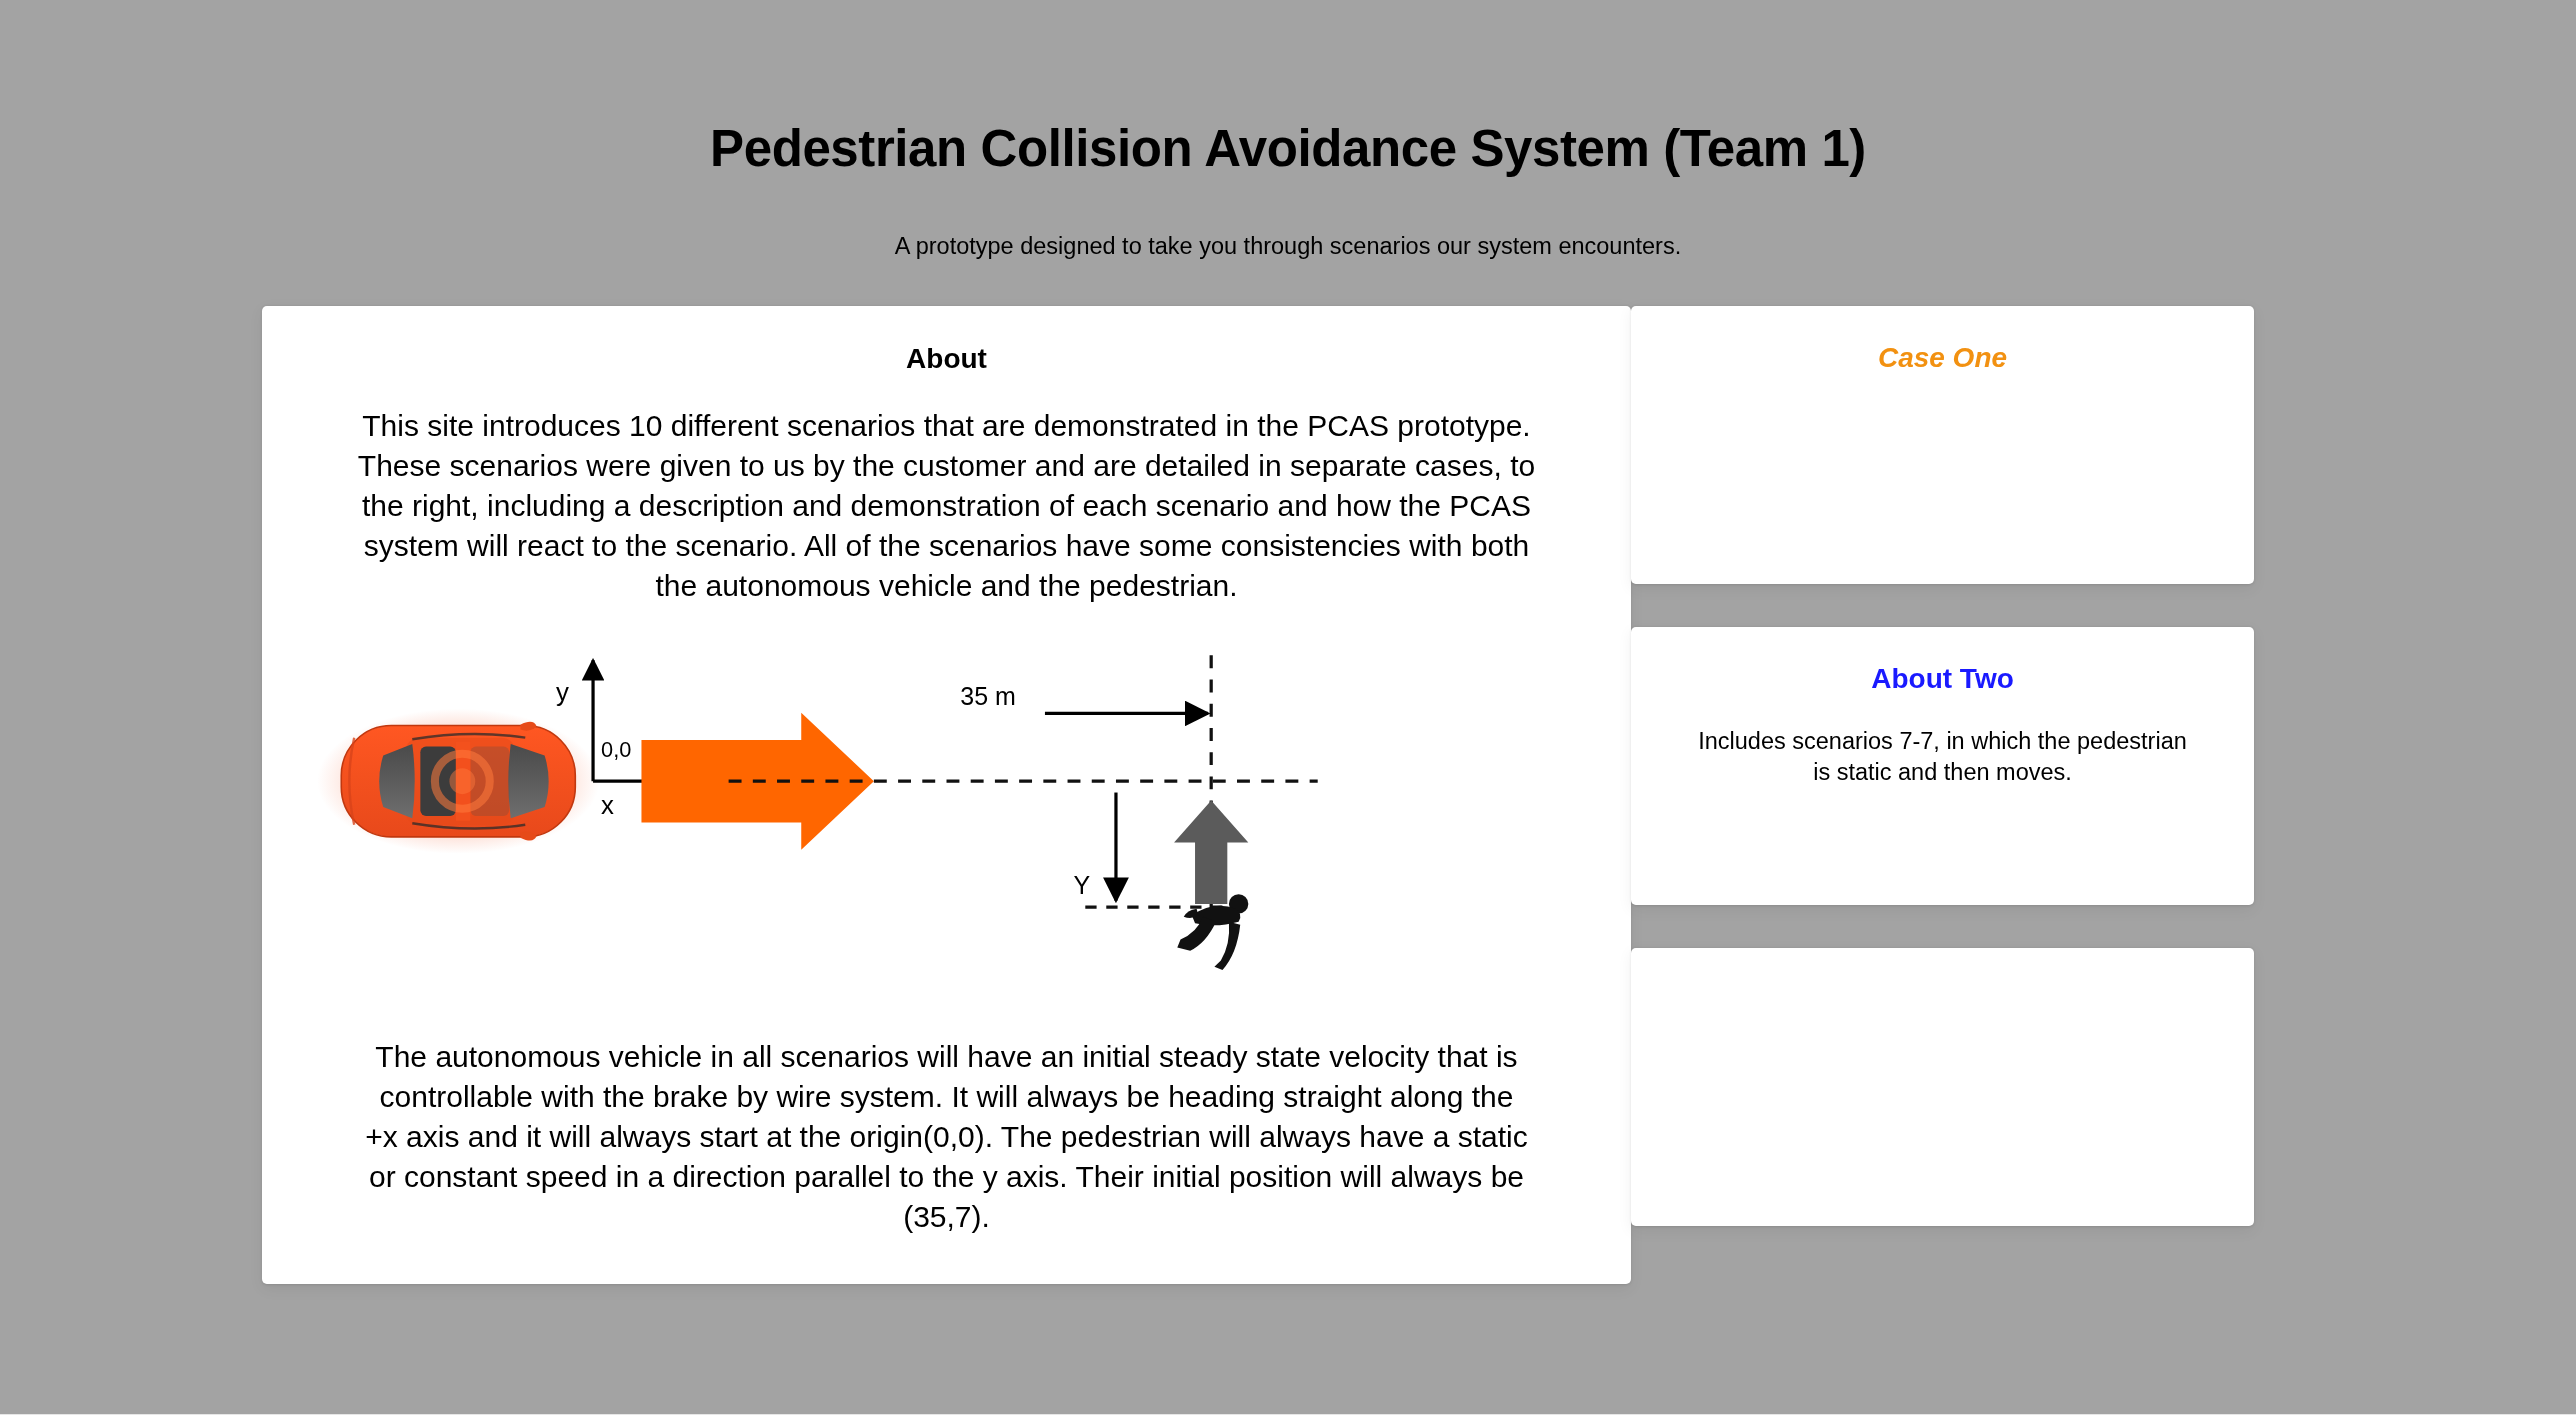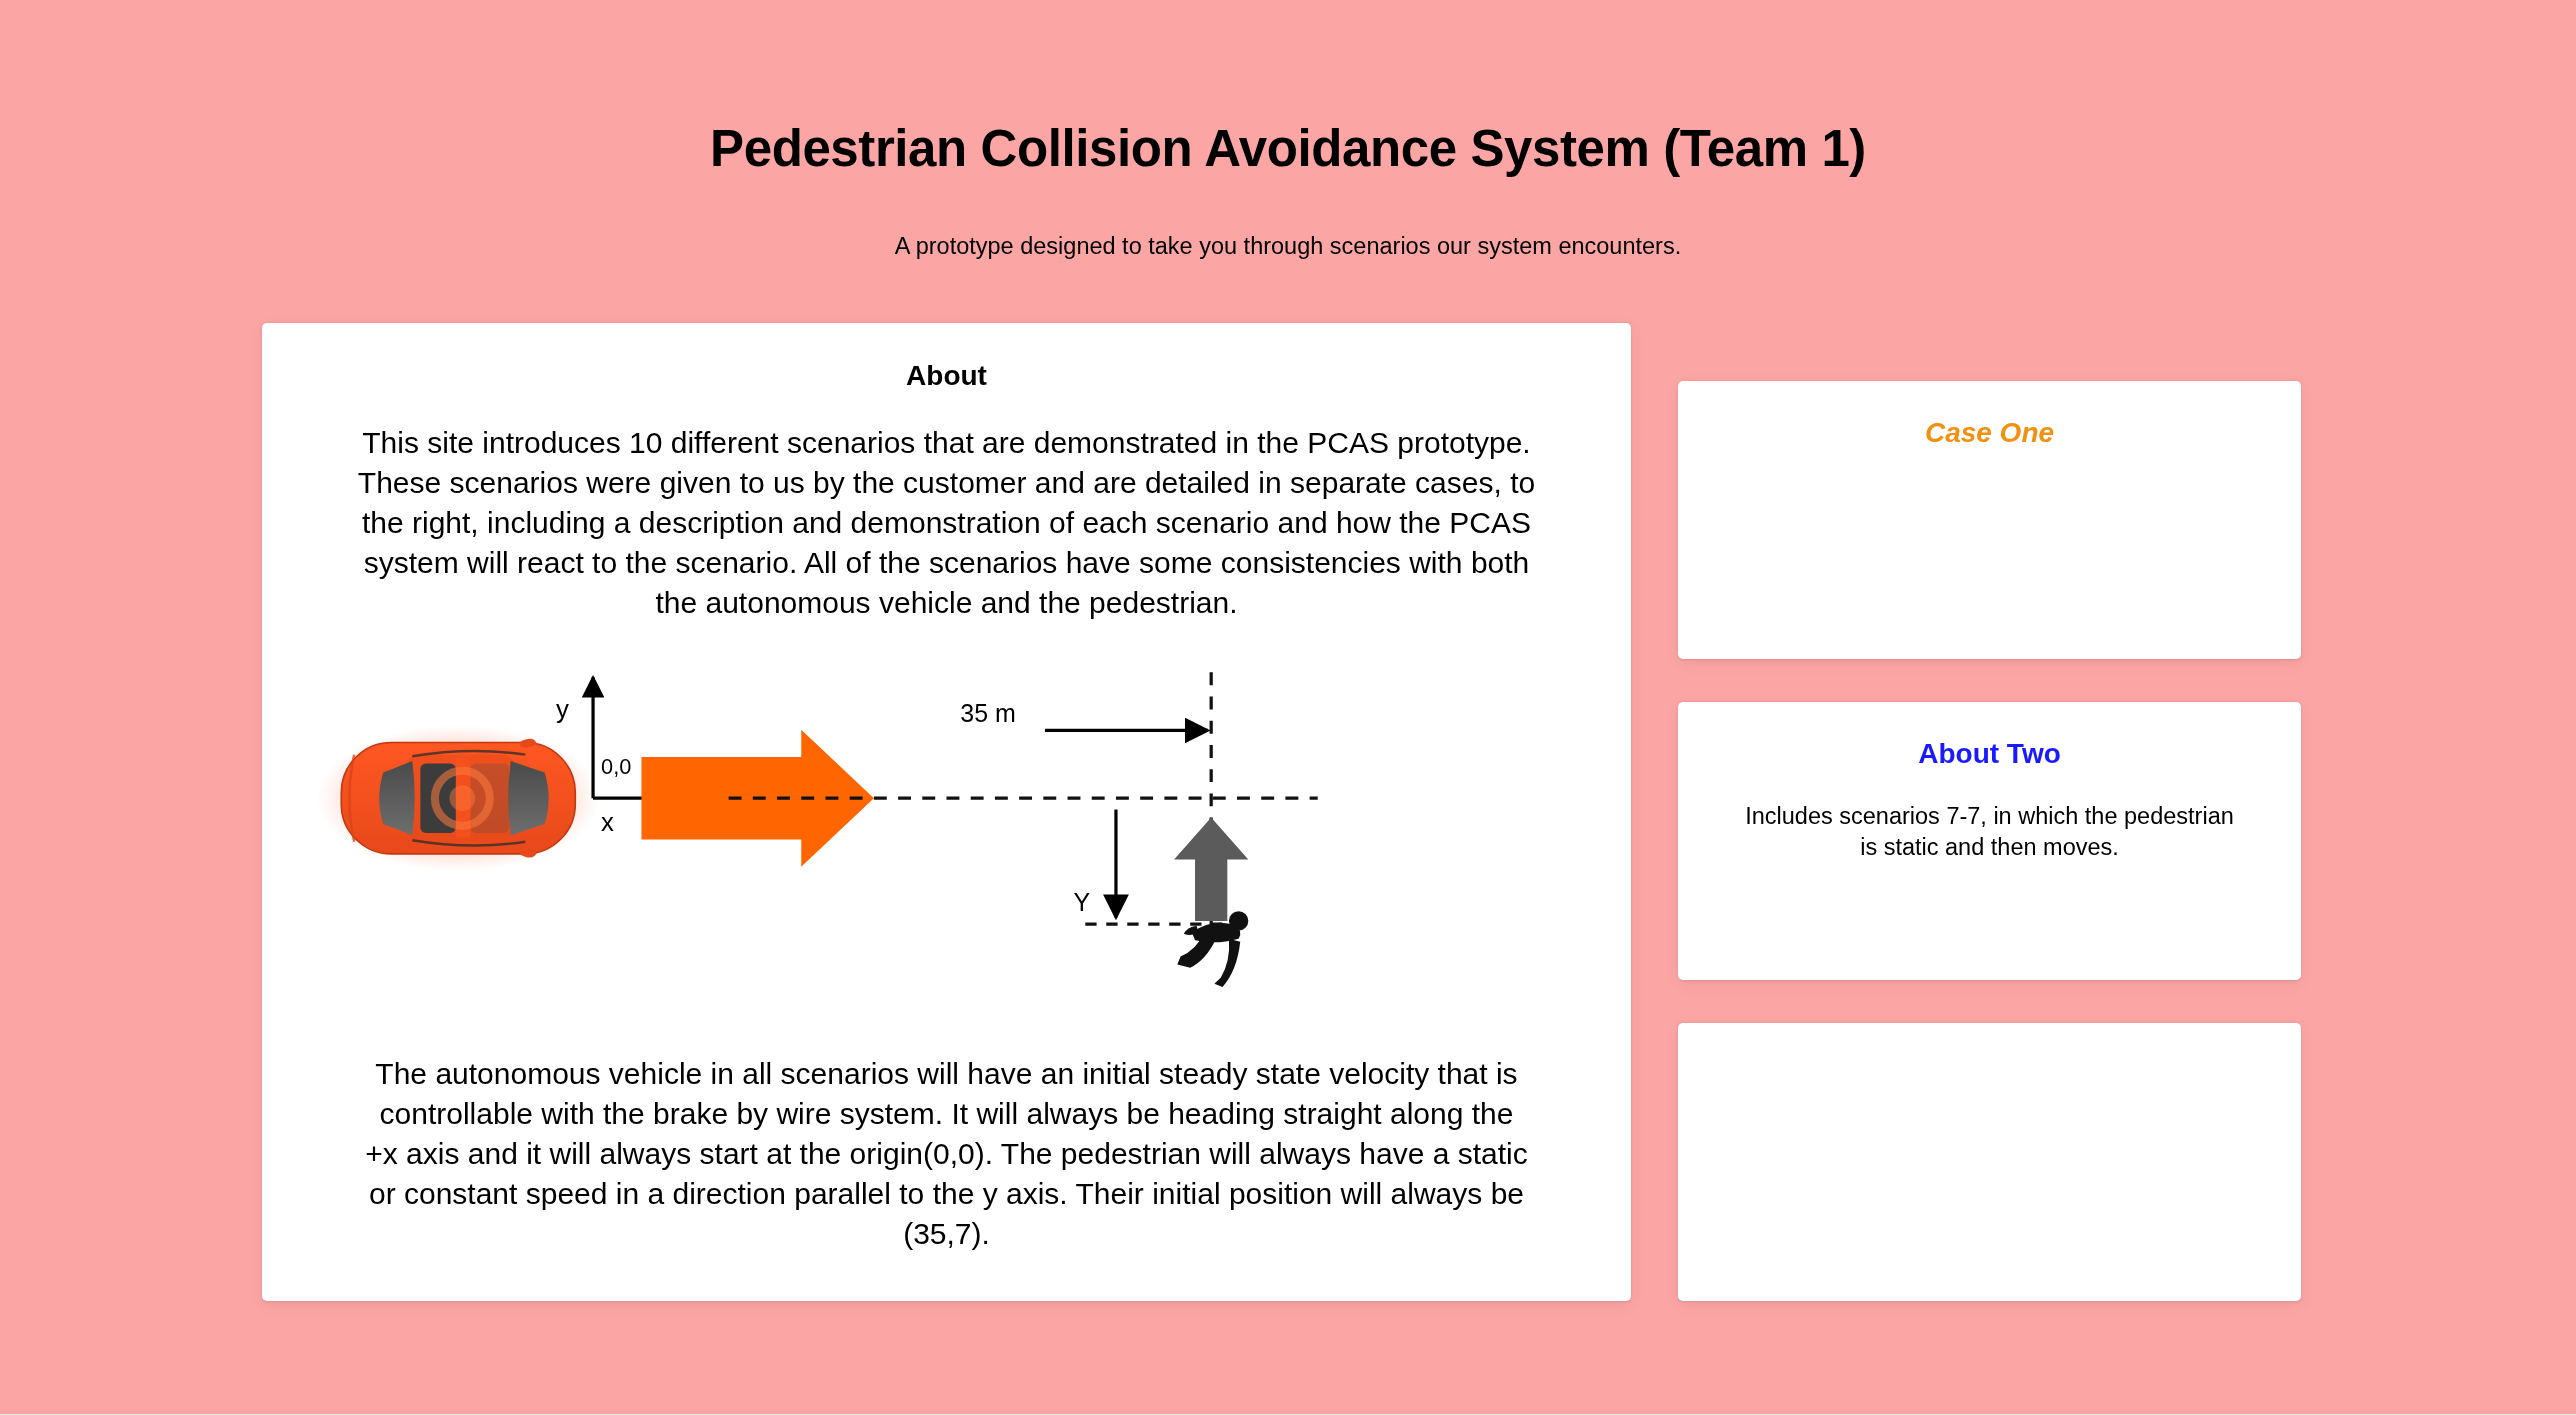--- a/index.html
+++ b/index.html
@@ -10,21 +10,21 @@
     background: #ffffff;
     font-family: "Liberation Sans", sans-serif;
     color: #000000;
     overflow: hidden;
   }
 
   .page {
     position: relative;
     width: 2576px;
     height: 1416px;
-    background: #fca5a5;
+    background: #a3a3a3;
     border-bottom: 2.4px solid #e6e6e6;
   }
 
   
   .header {
     width: 100%;
     padding-top: 121px;
     text-align: center;
   }
 
@@ -40,25 +40,24 @@
     margin-top: 56px;
     font-size: 23.5px;
     font-weight: normal;
     color: #000000;
   }
 
   
   .content {
     position: absolute;
     left: 262px;
-    top: 323px;
+    top: 306px;
     width: 2039px;
     display: flex;
-    align-items: flex-end;
-    gap: 47px;
+    align-items: flex-start;
   }
 
   .col-left  { width: 1369px; flex: 0 0 1369px; }
   .col-right { width: 623px;  flex: 0 0 623px; display: flex; flex-direction: column; gap: 43px; }
 
   .card {
     background: #ffffff;
     border-radius: 4.9px;
     box-shadow: 0 0.8px 2.4px rgba(0,0,0,0.10), 0 4.9px 14.6px rgba(0,0,0,0.06);
   }

